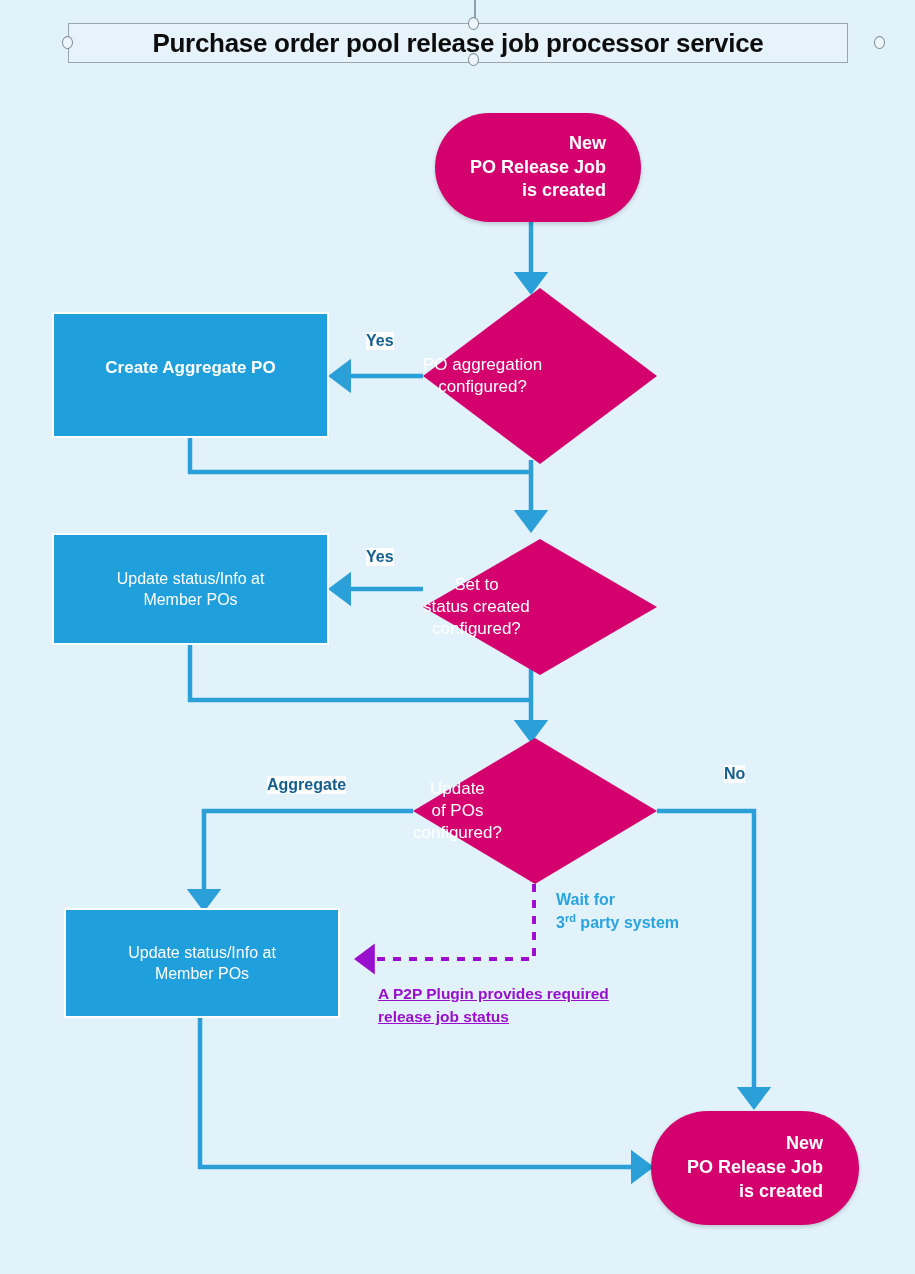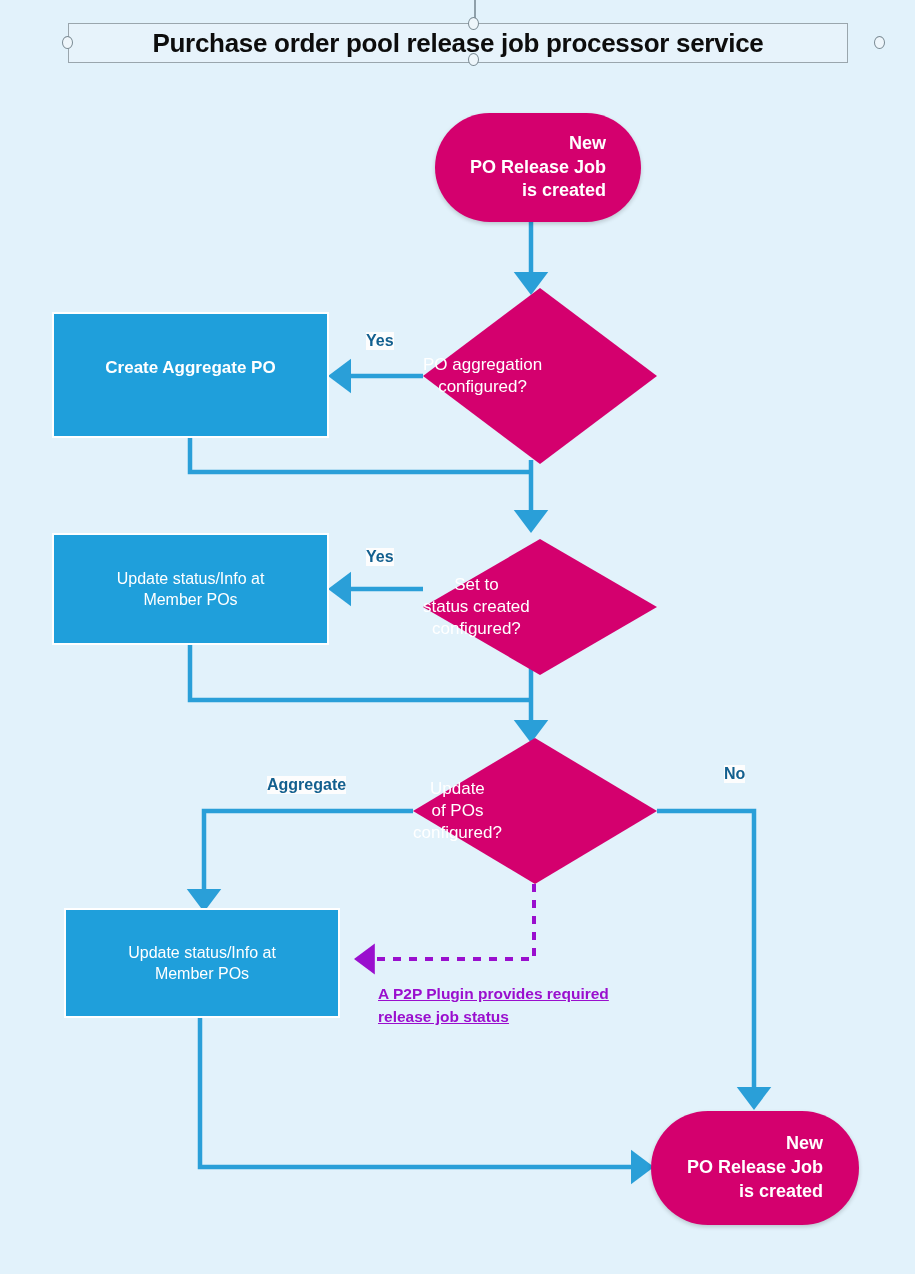--- a/index.html
+++ b/index.html
@@ -270,16 +270,20 @@
   </div>
 
   <div class="edge-label" style="left:366px; top:332px;">Yes</div>
 
   <div class="edge-label" style="left:366px; top:548px;">Yes</div>
 
   <div class="edge-label" style="left:267px; top:776px;">Aggregate</div>
 
   <div class="edge-label" style="left:697px; top:765px;margin-left:27px;">No</div>
 
+  <div class="note-blue" style="left:556px; top:888px;">
+    <div>Wait for</div>
+    <div><span>3</span><sup>rd</sup><span> party system</span></div>
+  </div>
 
   <div class="note-purple" style="left:378px; top:982px; width:238px;text-decoration:underline;">A P2P Plugin provides required release job status</div>
 
 </div>
 
 </body></html>

